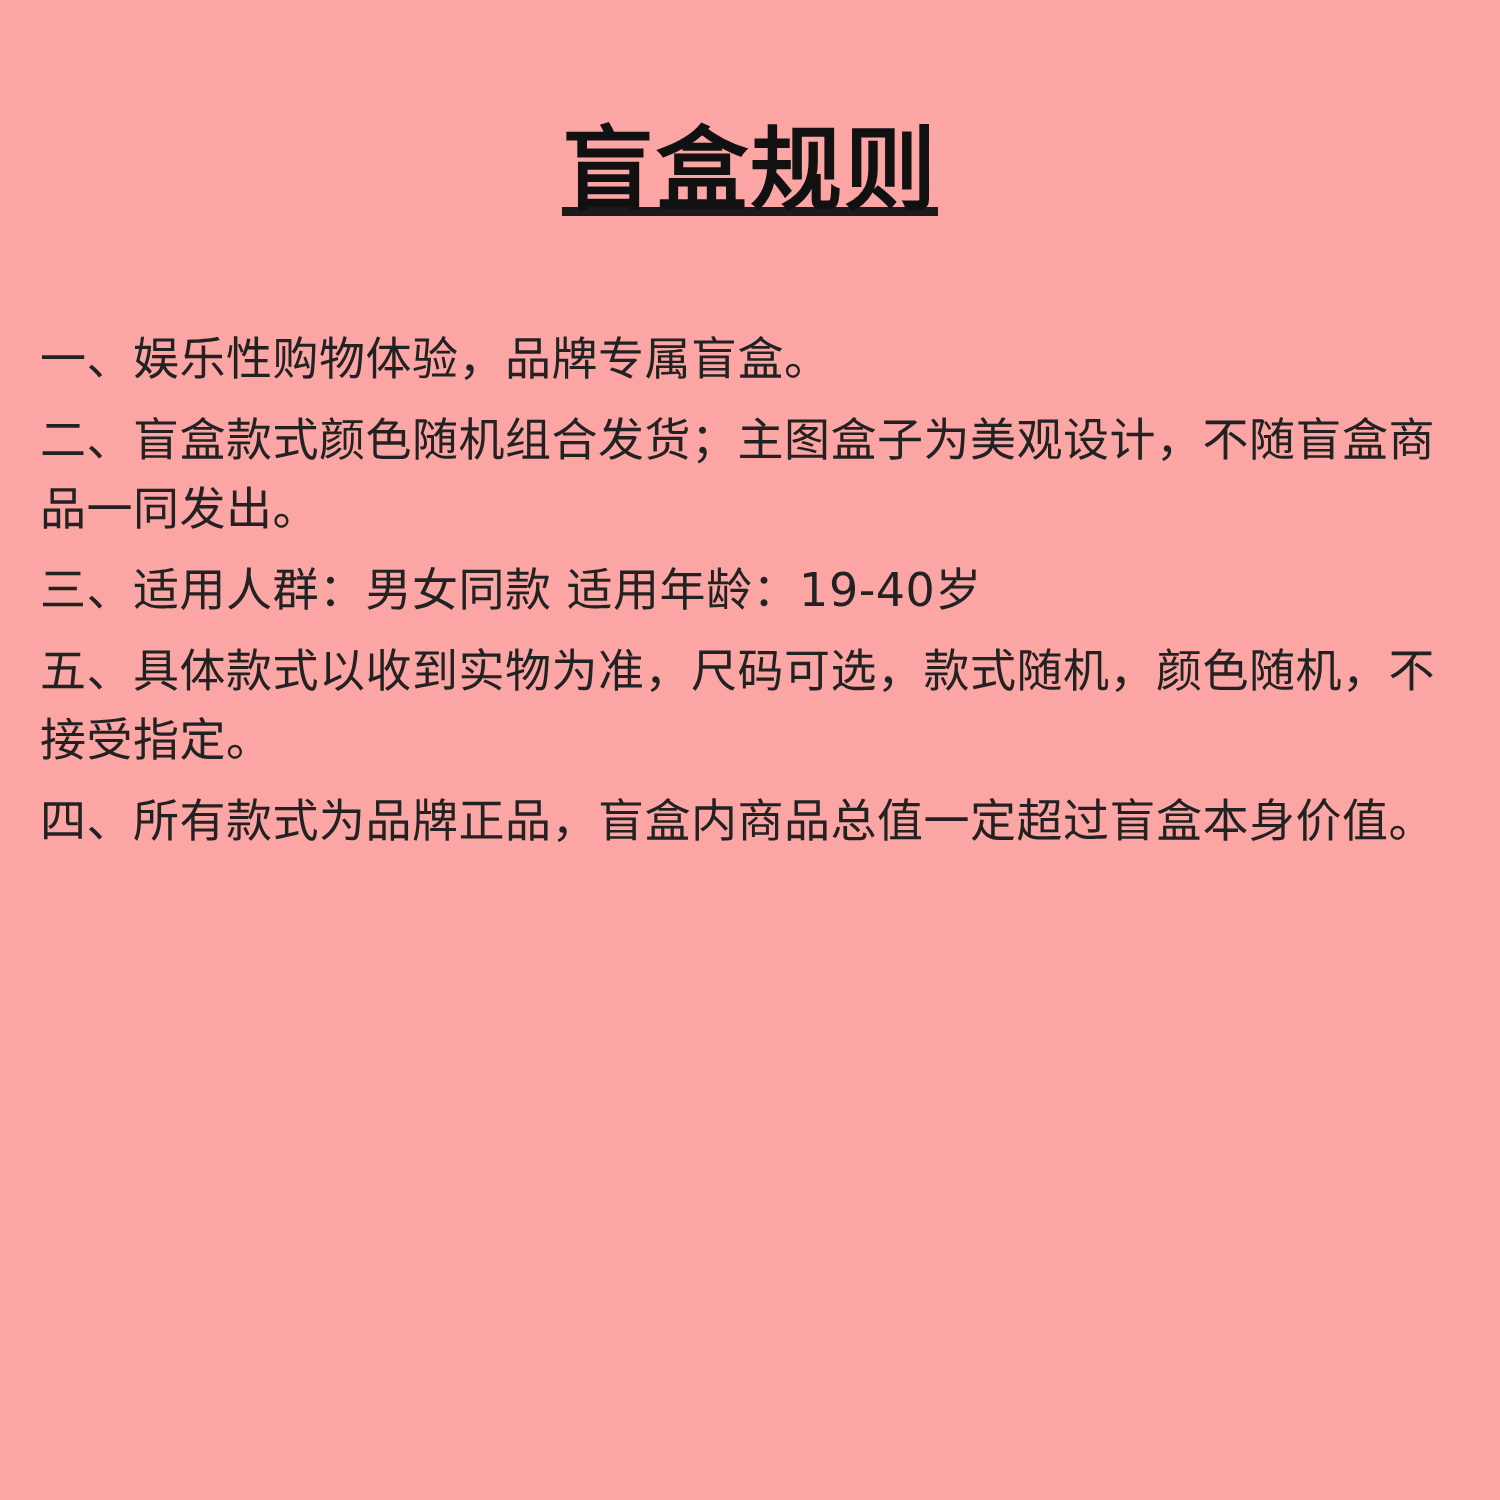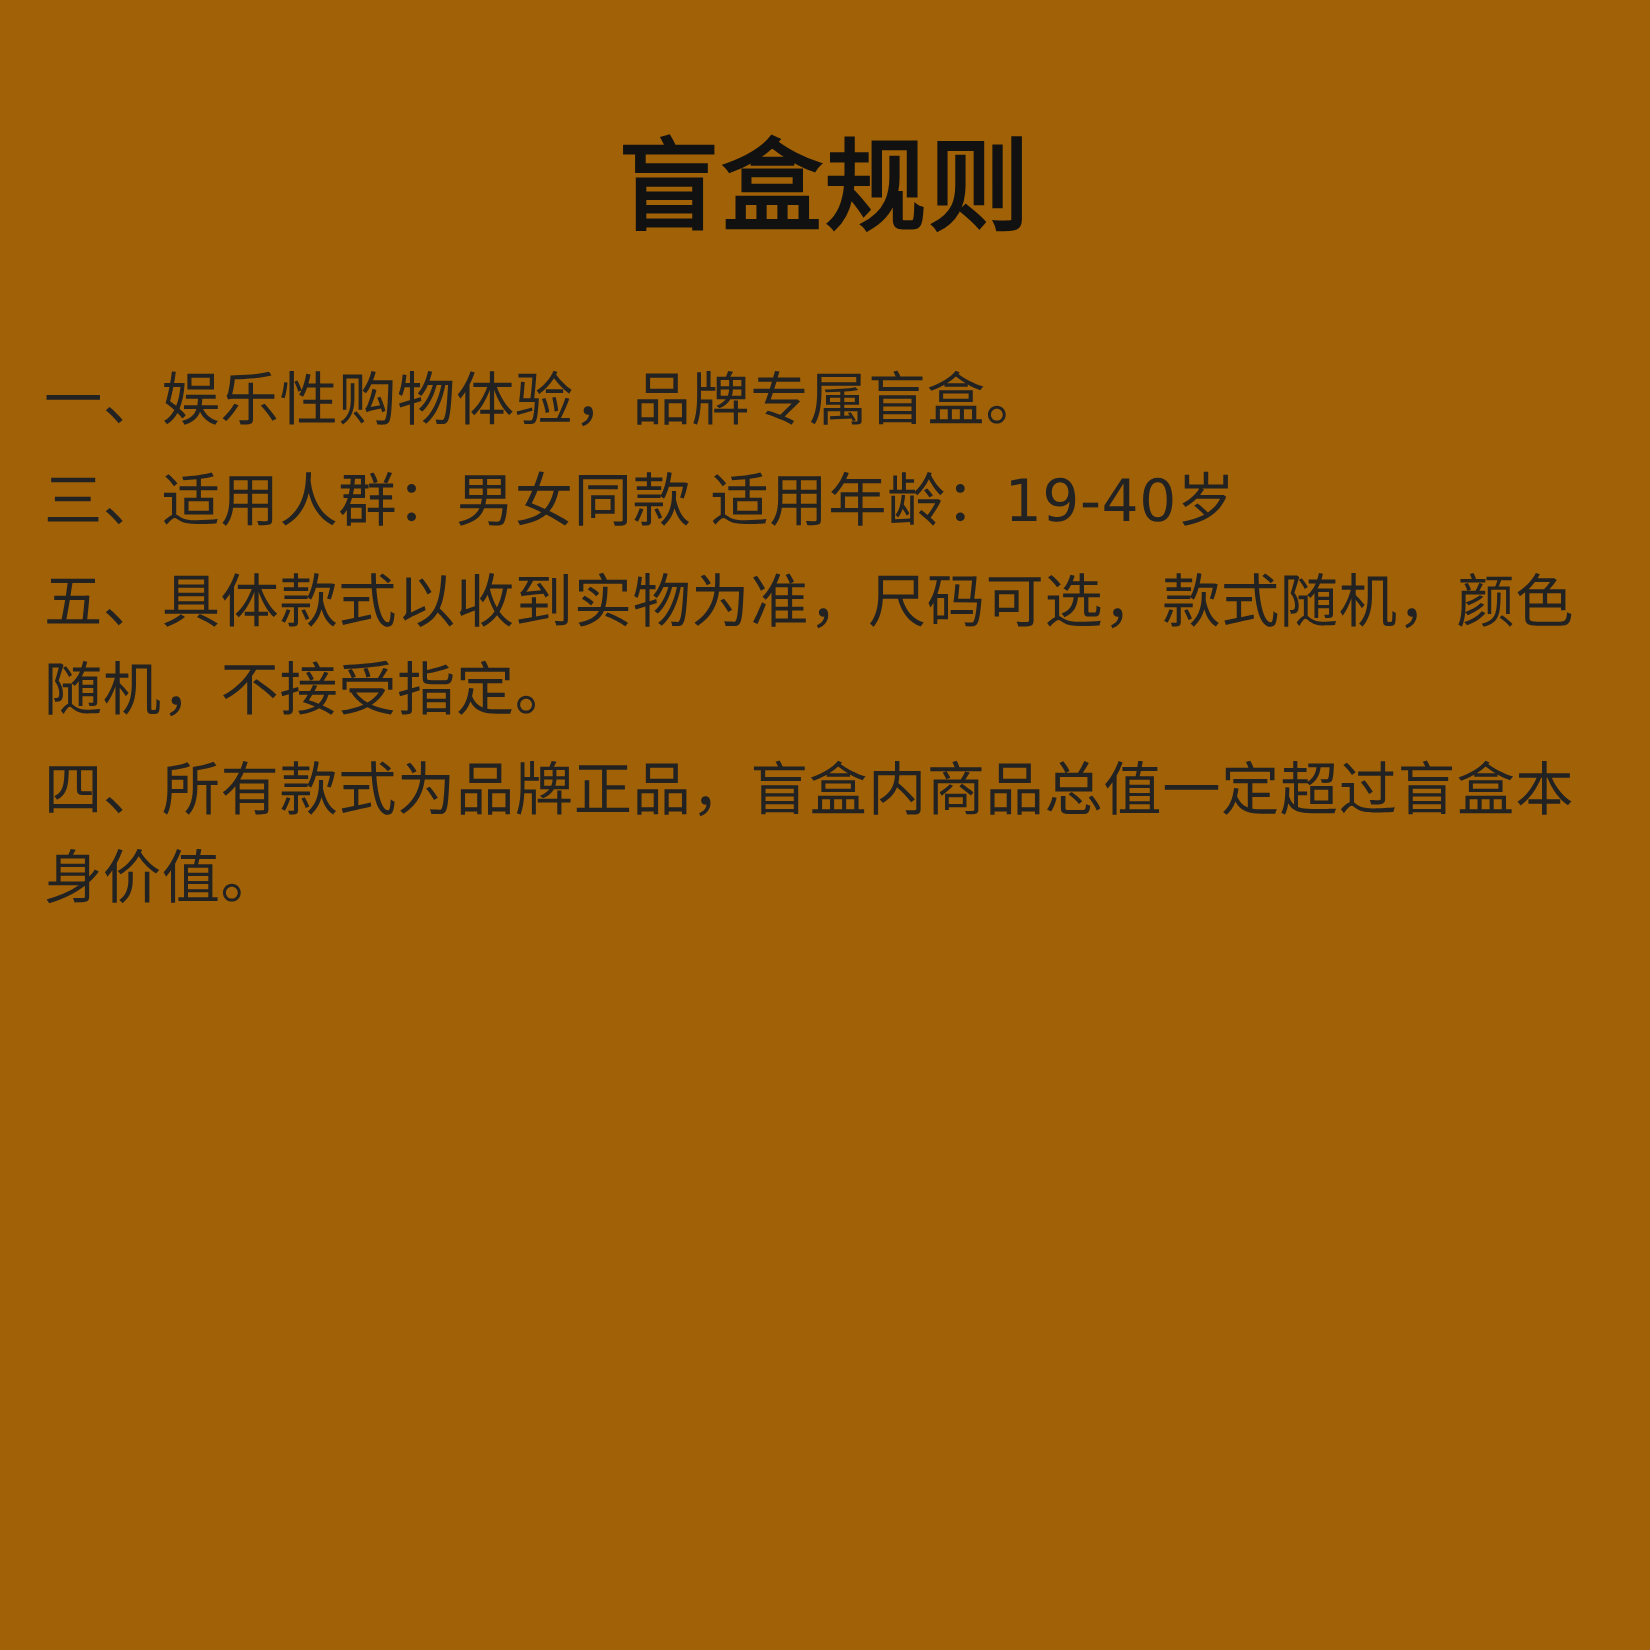--- a/index.html
+++ b/index.html
@@ -14,21 +14,22 @@
     font-family: "DejaVu Sans", "Liberation Sans", sans-serif;
     color: #1b1b1b;
     -webkit-font-smoothing: antialiased;
   }
   .page {
     box-sizing: border-box;
     width: 1500px;
     height: 1500px;
     padding: 0;
     position: relative;
-    background: #a16207;
+    background: #fca5a5;
+    text-decoration: underline;
   }
   .title {
     text-align: center;
     font-size: 92px;
     font-weight: 700;
     letter-spacing: 2px;
     color: #111111;
     margin: 0;
     padding-top: 118px;
     line-height: 1.15;
@@ -36,36 +37,37 @@
   .rules {
     margin: 0;
     padding: 0;
     list-style: none;
     position: absolute;
     top: 325px;
     left: 40px;
     right: 30px;
   }
   .rule {
-    font-size: 53px;
+    font-size: 46px;
     line-height: 1.5;
     color: #222222;
     font-weight: 400;
     margin: 0 0 12px 0;
     letter-spacing: 0.5px;
     word-break: break-word;
   }
 </style>
 </head>
 <body>
 
 <div class="page">
 
   <h1 class="title">盲盒规则</h1>
 
   <ul class="rules">
     <li class="rule">一、娱乐性购物体验，品牌专属盲盒。</li>
+    <li class="rule">二、盲盒款式颜色随机组合发货；主图盒子为美观设计，不随盲盒商品一同发出。</li>
     <li class="rule">三、适用人群：男女同款 适用年龄：19-40岁</li>
     <li class="rule">五、具体款式以收到实物为准，尺码可选，款式随机，颜色随机，不接受指定。</li>
     <li class="rule">四、所有款式为品牌正品，盲盒内商品总值一定超过盲盒本身价值。</li>
   </ul>
 
 </div>
 
 </body></html>

